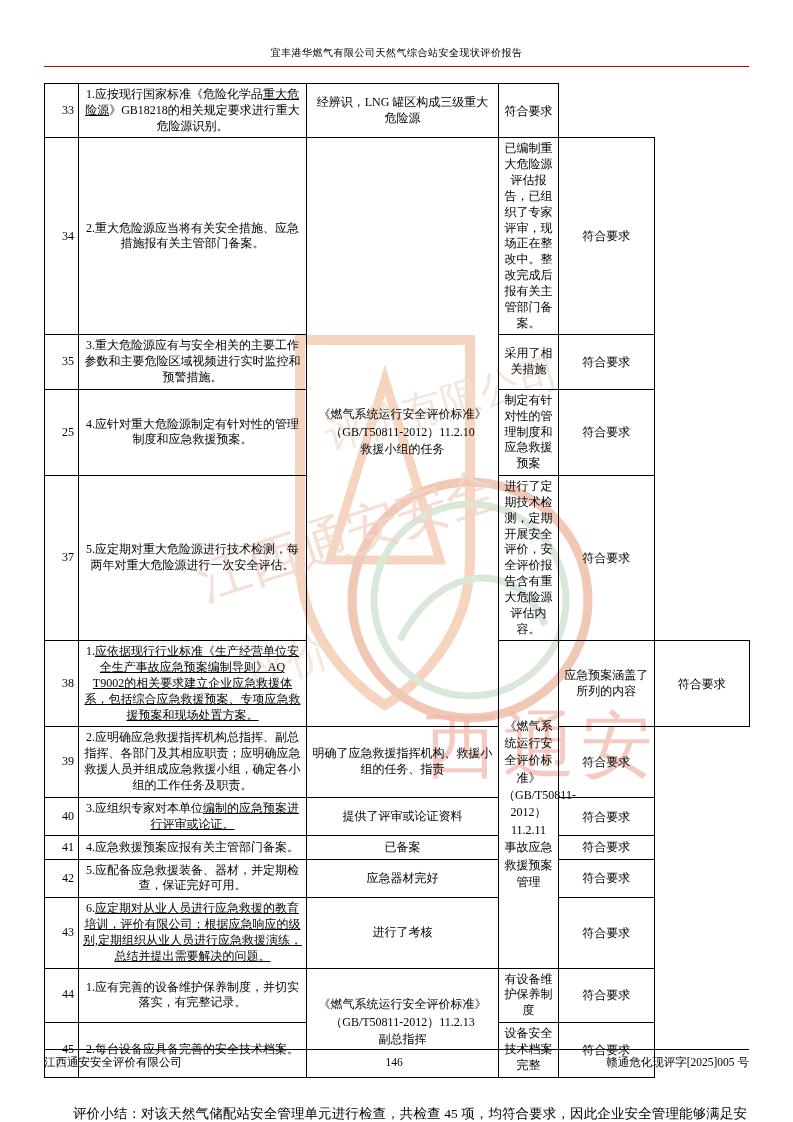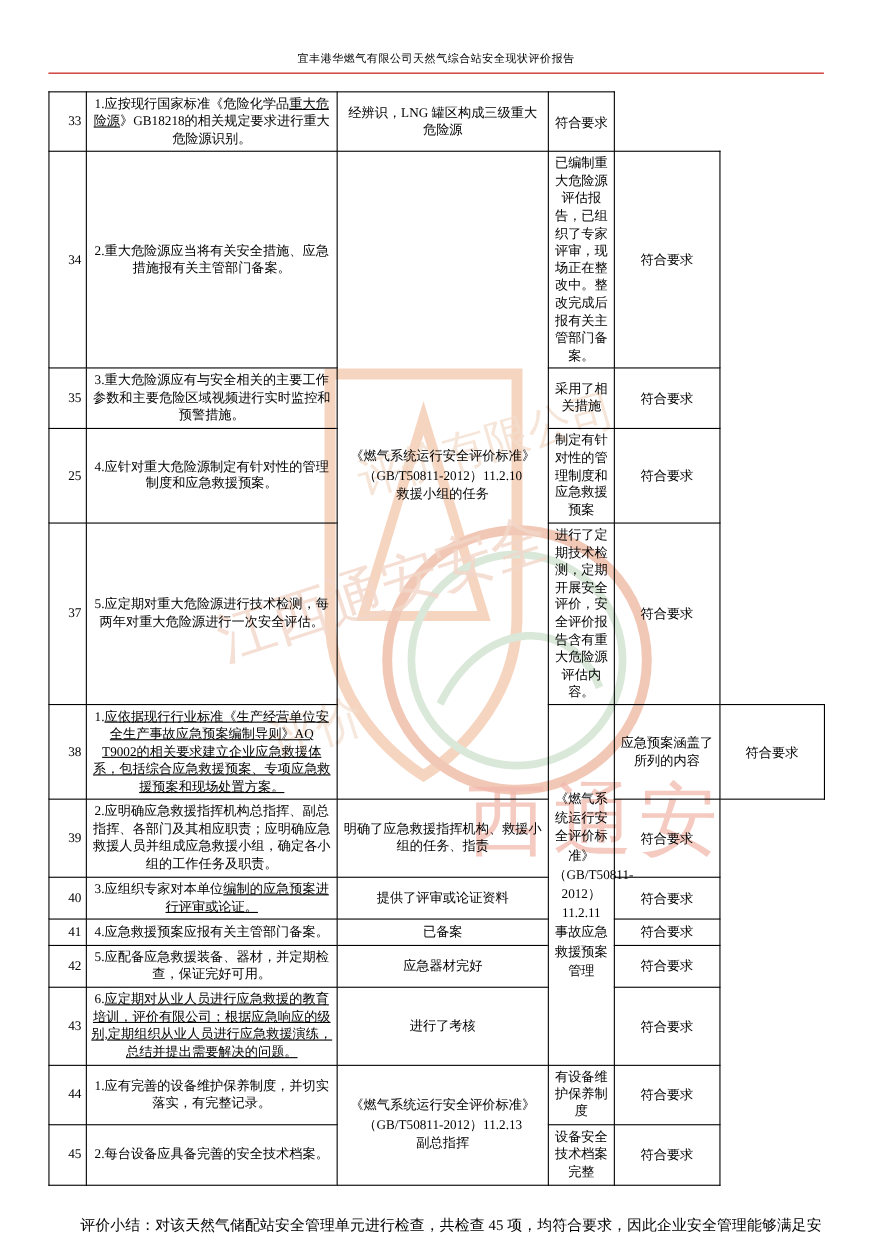--- a/index.html
+++ b/index.html
@@ -247,14 +247,22 @@
             <td class="req">2.每台设备应具备完善的安全技术档案。</td>
             <td class="result">设备安全技术档案完整</td>
             <td class="concl">符合要求</td>
           </tr>
         </tbody>
     </table>
   </div>
 
   <p class="summary">评价小结：对该天然气储配站安全管理单元进行检查，共检查 45 项，均符合要求，因此企业安全管理能够满足安全生产要求。</p>
 
+  <div class="footer">
+    <div class="footer-rule"></div>
+    <div class="footer-row">
+      <span class="footer-left">江西通安安全评价有限公司</span>
+      <span class="footer-center">146</span>
+      <span class="footer-right">赣通危化现评字[2025]005 号</span>
+    </div>
+  </div>
 
 </div>
 
 </body></html>

